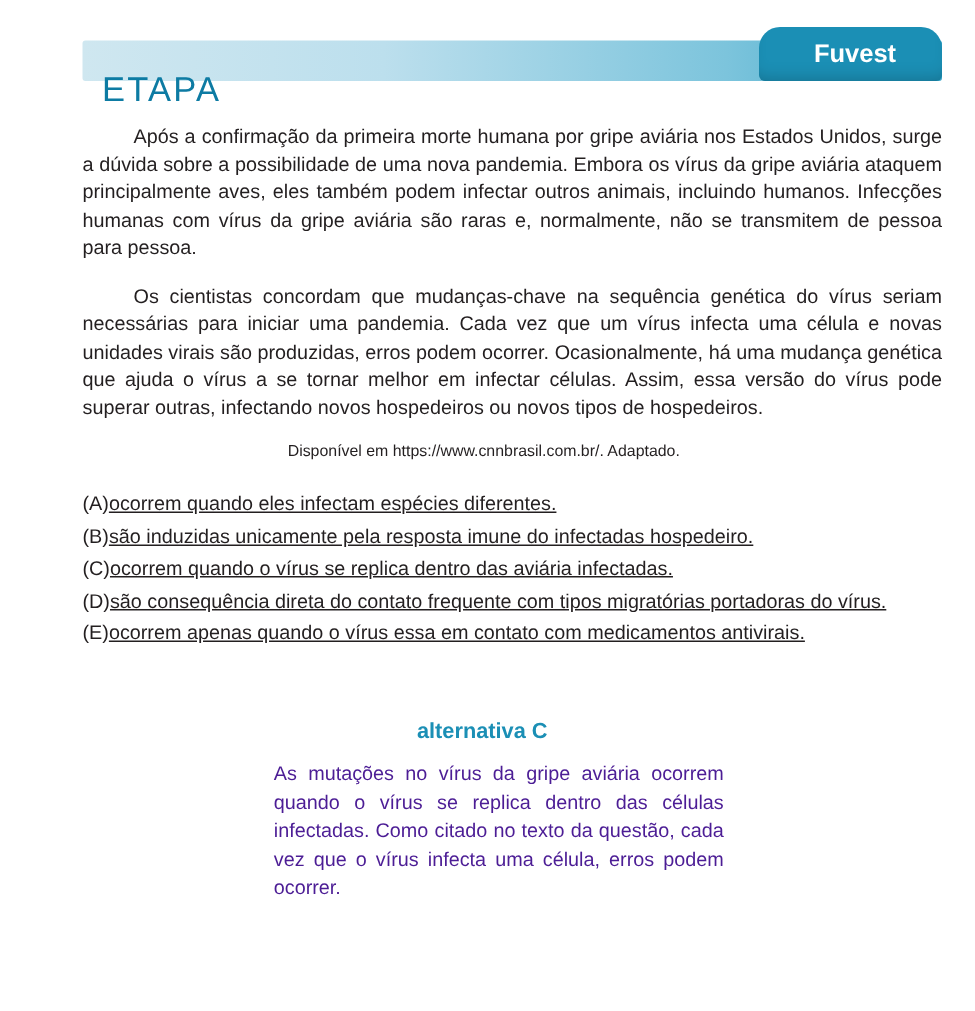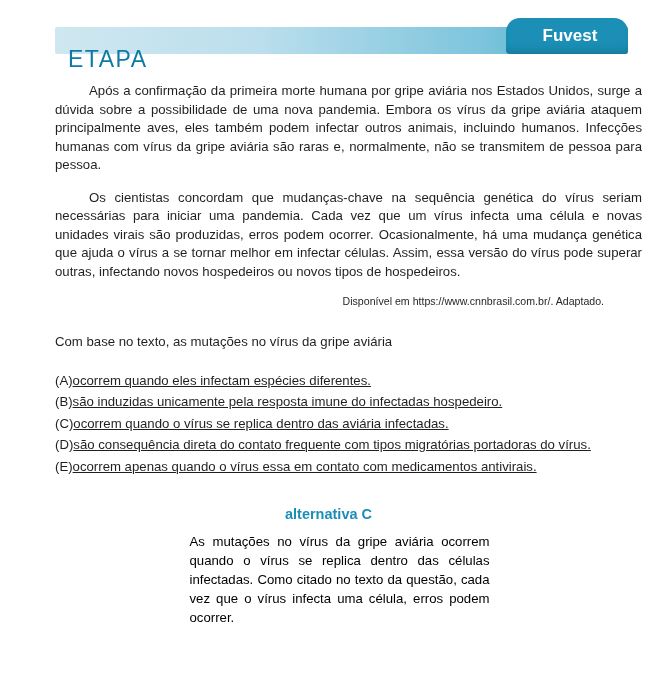--- a/index.html
+++ b/index.html
@@ -55,34 +55,34 @@
     text-align: center;
     color: #ffffff;
     font-size: 17px;
     font-weight: bold;
     line-height: 36px;
     padding-left: 6px;
   }
 
   
   .content {
-    padding: 22px 8px 0 55px;
+    padding: 22px 22px 0 55px;
   }
   .para {
     font-size: 13.2px;
     line-height: 18.5px;
     text-align: justify;
     text-justify: inter-word;
     text-indent: 34px;
     margin: 0 0 14px 0;
     color: #231f20;
   }
   .source {
     font-size: 10.6px;
-    text-align: right;
+    text-align: center;
     margin: 10px 0 0 0;
     color: #231f20;
     padding-right: 38px;
   }
 
   .prompt {
     font-size: 13.2px;
     line-height: 18.5px;
     margin: 26px 0 0 0;
     color: #231f20;
@@ -108,53 +108,52 @@
     text-justify: inter-word;
     text-decoration: underline;
   }
 
   
   .answer-title {
     text-align: center;
     color: #1b8fb5;
     font-weight: bold;
     font-size: 14.5px;
-    margin: 30px 0 10px 0;
+    margin: 48px 0 10px 0;
     padding-right: 40px;
   }
   .answer-body {
     width: 300px;
     margin: 0 auto;
     padding-right: 18px;
     font-size: 13.2px;
     line-height: 19px;
     text-align: justify;
     text-justify: inter-word;
-    color: #000000;
+    color: #4c1d95;
   }
 </style>
 </head>
 <body>
 
 <div class="header">
   <div class="header-bar"></div>
   <div class="brand">ETAPA</div>
   <div class="exam-tab">
     <span>Fuvest</span>
   </div>
 </div>
 
 <div class="content">
 
   <p class="para">Após a confirmação da primeira morte humana por gripe aviária nos Estados Unidos, surge a dúvida sobre a possibilidade de uma nova pandemia. Embora os vírus da gripe aviária ataquem principalmente aves, eles também podem infectar outros animais, incluindo humanos. Infecções humanas com vírus da gripe aviária são raras e, normalmente, não se transmitem de pessoa para pessoa.</p>
   <p class="para">Os cientistas concordam que mudanças-chave na sequência genética do vírus seriam necessárias para iniciar uma pandemia. Cada vez que um vírus infecta uma célula e novas unidades virais são produzidas, erros podem ocorrer. Ocasionalmente, há uma mudança genética que ajuda o vírus a se tornar melhor em infectar células. Assim, essa versão do vírus pode superar outras, infectando novos hospedeiros ou novos tipos de hospedeiros.</p>
 
   <p class="source">Disponível em https://www.cnnbrasil.com.br/. Adaptado.</p>
 
-  <p class="prompt">Com base no texto, as mutações no vírus da gripe aviária</p>
 
   <div class="options">
     <div class="option">
       <span class="letter">(A)</span>
       <span class="otext">ocorrem quando eles infectam espécies diferentes.</span>
     </div>
     <div class="option">
       <span class="letter">(B)</span>
       <span class="otext">são induzidas unicamente pela resposta imune do infectadas hospedeiro.</span>
     </div>

